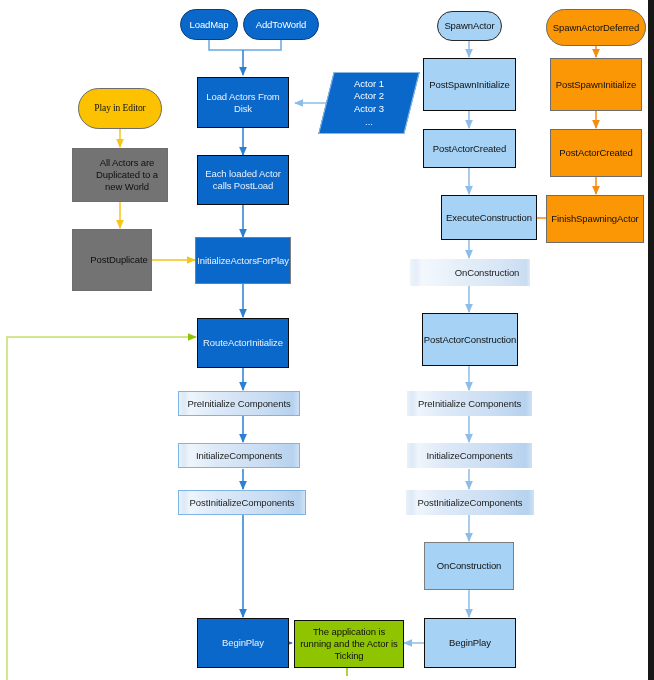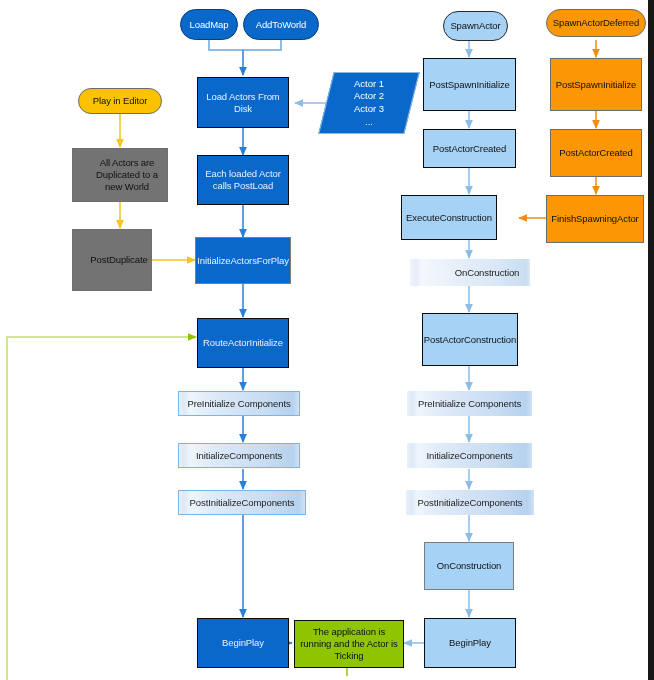--- a/index.html
+++ b/index.html
@@ -55,21 +55,20 @@
   }
   .pill-yellow {
     background: #fcc200;
     border: 1.4px solid #6b6b6b;
     color: #101010;
   }
   .pill-lightblue {
     background: #a6d2f5;
     border: 1.4px solid #2a2a2a;
     color: #101010;
-    margin-left: 6px;
   }
   .pill-orange {
     background: #fb9704;
     border: 1.4px solid #6b6b6b;
     color: #101010;
   }
   
   .box-darkblue {
     background: #0b68cb;
     border: 1.6px solid #0d0d0d;
@@ -218,21 +217,21 @@
       <path d="M425,643 L404,643" stroke="#8bbde8" marker-end="url(#ah-ltblue)"></path>
 
       <path d="M596,40 L596,57" stroke="#f58b10" marker-end="url(#ah-orange)"></path>
       <path d="M596,111 L596,128" stroke="#f58b10" marker-end="url(#ah-orange)"></path>
       <path d="M596,177 L596,194" stroke="#f58b10" marker-end="url(#ah-orange)"></path>
 
       <path d="M546,218 L519,218" stroke="#f58b10" marker-end="url(#ah-orange)"></path>
     </g>
   </svg>
 
-  <div class="node pill pill-yellow" style="left:78px; top:88px; width:84px; height:26px;">Play in Editor</div>
+  <div class="node pill pill-yellow" style="left:78px; top:88px; width:84px; height:41px;font-family:Liberation Serif, serif;">Play in Editor</div>
 
   <div class="node box-yellow" style="left:72px; top:148px; width:96px; height:54px;">All Actors are Duplicated to a new World</div>
 
   <div class="node box-yellow" style="left:72px; top:229px; width:80px; height:62px;">PostDuplicate</div>
 
   <div class="node pill pill-darkblue" style="left:180px; top:9px; width:58px; height:31px;">LoadMap</div>
 
   <div class="node pill pill-darkblue" style="left:243px; top:9px; width:76px; height:31px;">AddToWorld</div>
 
   <div class="node box-darkblue" style="left:197px; top:77px; width:92px; height:51px;">Load Actors From Disk</div>
@@ -262,37 +261,37 @@
   <div class="node box-darkblue" style="left:197px; top:618px; width:92px; height:50px;">BeginPlay</div>
 
   <div class="node box-green" style="left:294px; top:620px; width:110px; height:48px; font-size:9.5px;">The application is running and the Actor is Ticking</div>
 
   <div class="node pill pill-lightblue" style="left:437px; top:11px; width:65px; height:30px;">SpawnActor</div>
 
   <div class="node box-lightblue" style="left:423px; top:58px; width:93px; height:53px;">PostSpawnInitialize</div>
 
   <div class="node box-lightblue" style="left:423px; top:129px; width:93px; height:39px;">PostActorCreated</div>
 
-  <div class="node box-lightblue" style="left:401px; top:195px; width:96px; height:45px;">ExecuteConstruction</div>
+  <div class="node box-lightblue" style="left:441px; top:195px; width:96px; height:45px;">ExecuteConstruction</div>
 
   <div class="node box-grad-pale" style="left:410px; top:259px; width:120px; height:27px;padding-left:36px;">OnConstruction</div>
 
   <div class="node box-lightblue" style="left:422px; top:313px; width:96px; height:53px;">PostActorConstruction</div>
 
   <div class="node box-grad box-grad-plain" style="left:407px; top:391px; width:125px; height:25px;">PreInitialize Components</div>
 
   <div class="node box-grad box-grad-plain" style="left:407px; top:443px; width:125px; height:25px;">InitializeComponents</div>
 
   <div class="node box-grad box-grad-plain" style="left:406px; top:490px; width:128px; height:25px;">PostInitializeComponents</div>
 
   <div class="node box-lightblue-gray" style="left:424px; top:542px; width:90px; height:48px;">OnConstruction</div>
 
   <div class="node box-lightblue" style="left:424px; top:618px; width:92px; height:50px;">BeginPlay</div>
 
-  <div class="node pill pill-orange" style="left:546px; top:9px; width:100px; height:28px;">SpawnActorDeferred</div>
+  <div class="node pill pill-orange" style="left:546px; top:9px; width:100px; height:37px;">SpawnActorDeferred</div>
 
   <div class="node box-orange" style="left:550px; top:58px; width:92px; height:53px;">PostSpawnInitialize</div>
 
   <div class="node box-orange" style="left:550px; top:129px; width:92px; height:48px;">PostActorCreated</div>
 
   <div class="node box-orange" style="left:546px; top:195px; width:98px; height:48px;">FinishSpawningActor</div>
 
   <div id="edge-strip"></div>
 </div>
 

